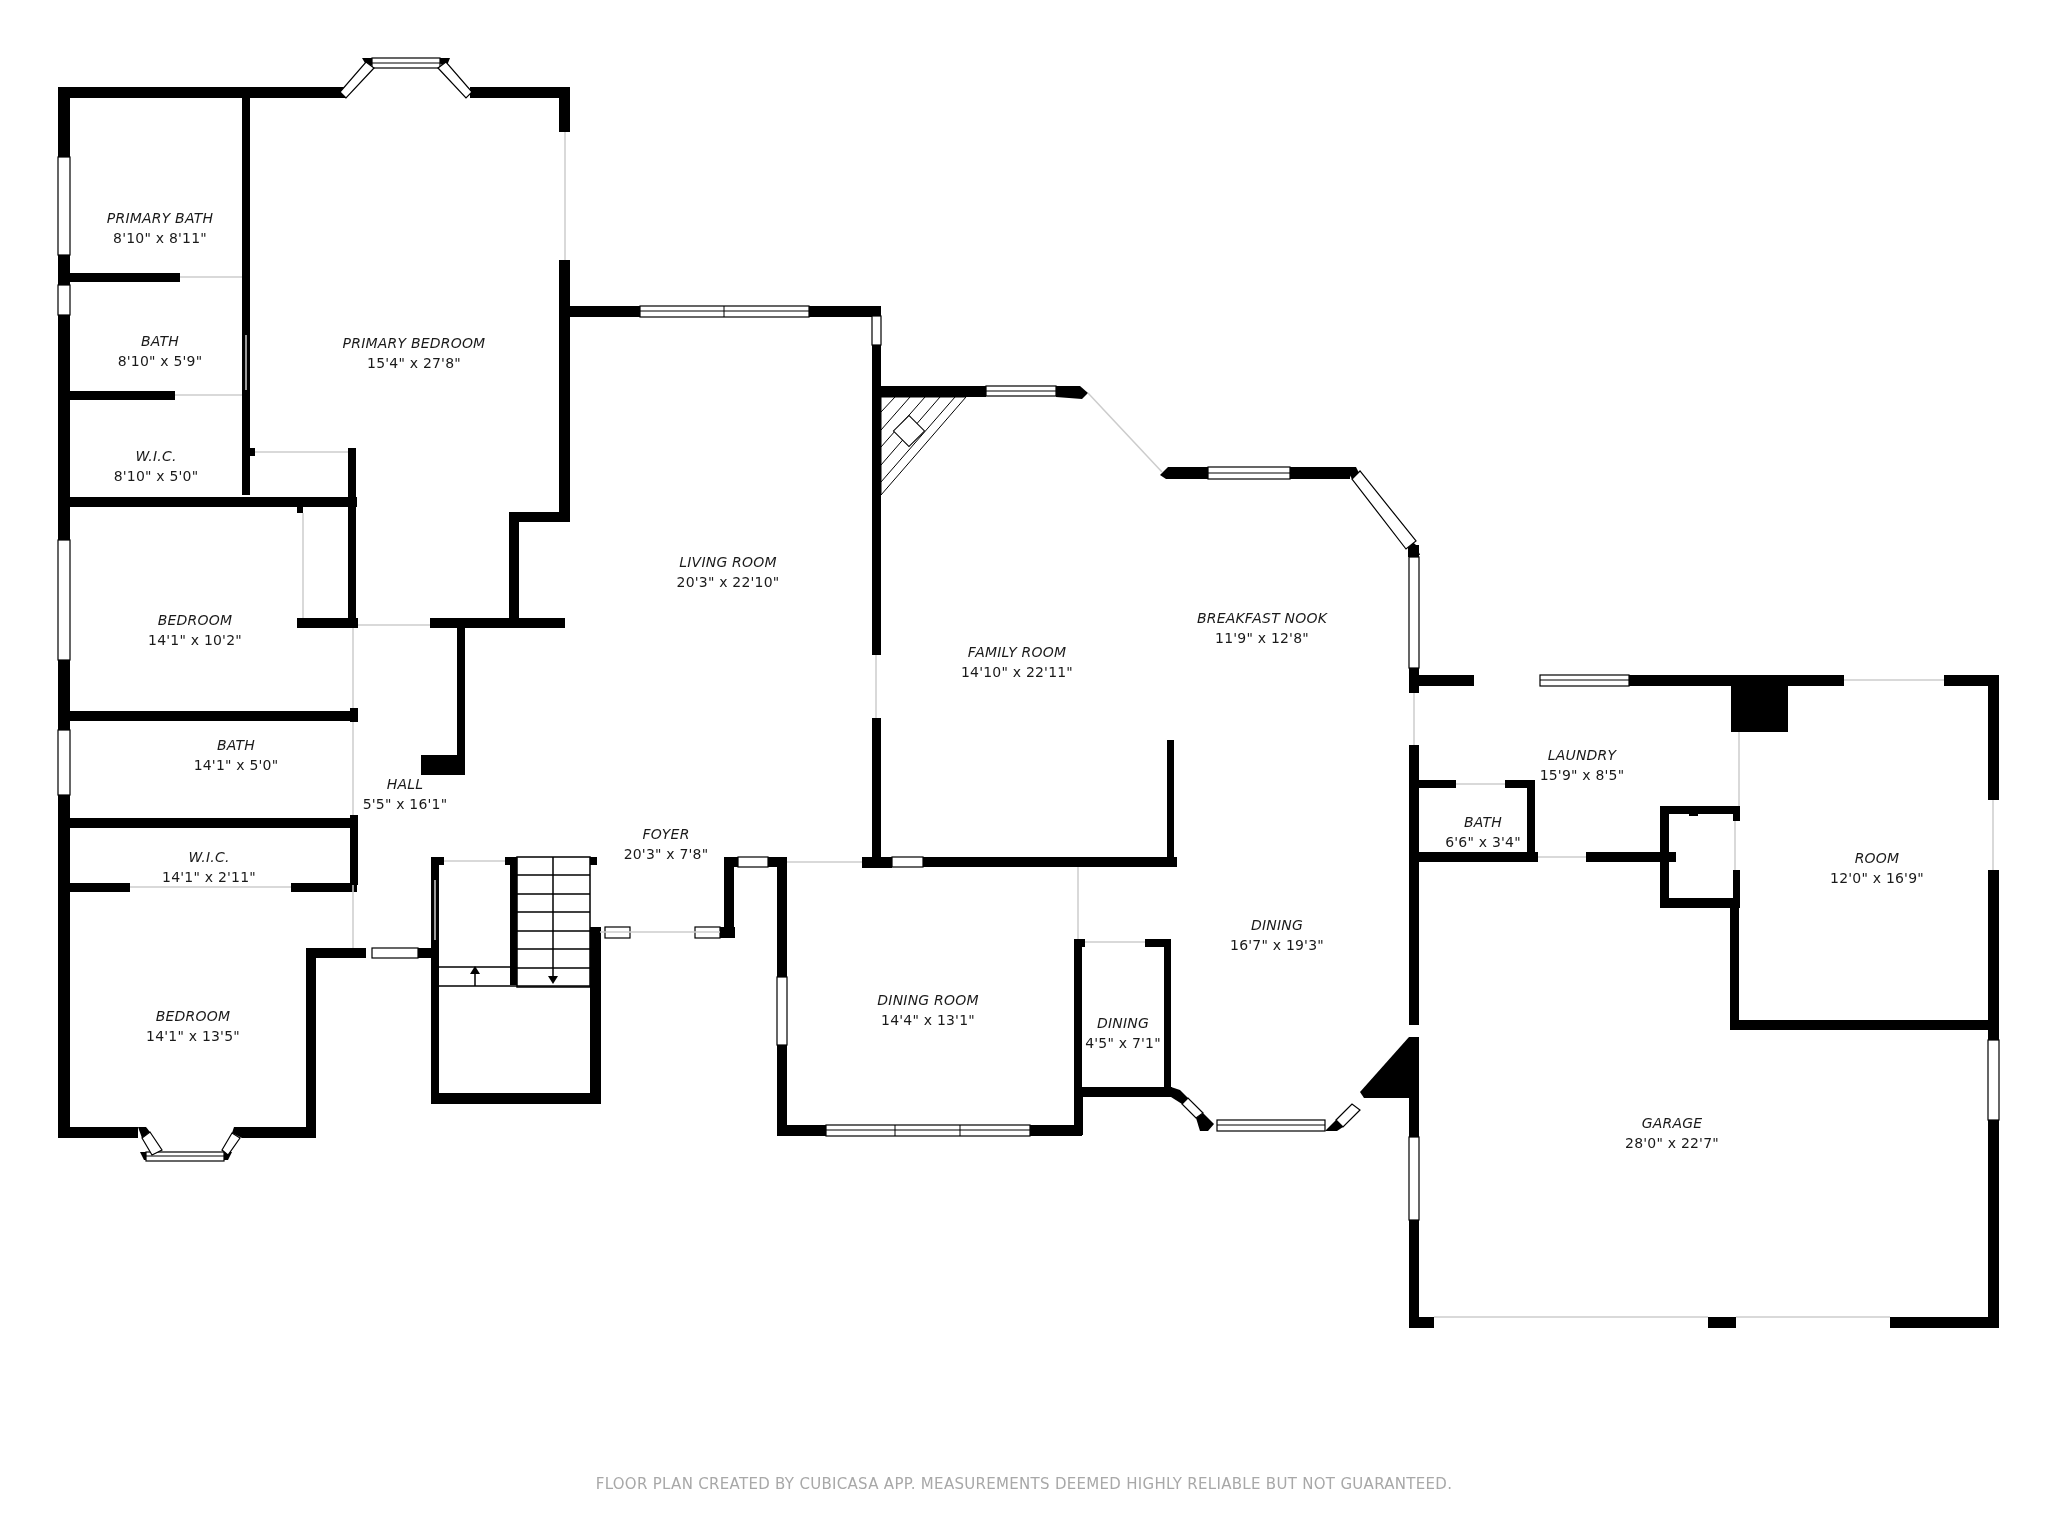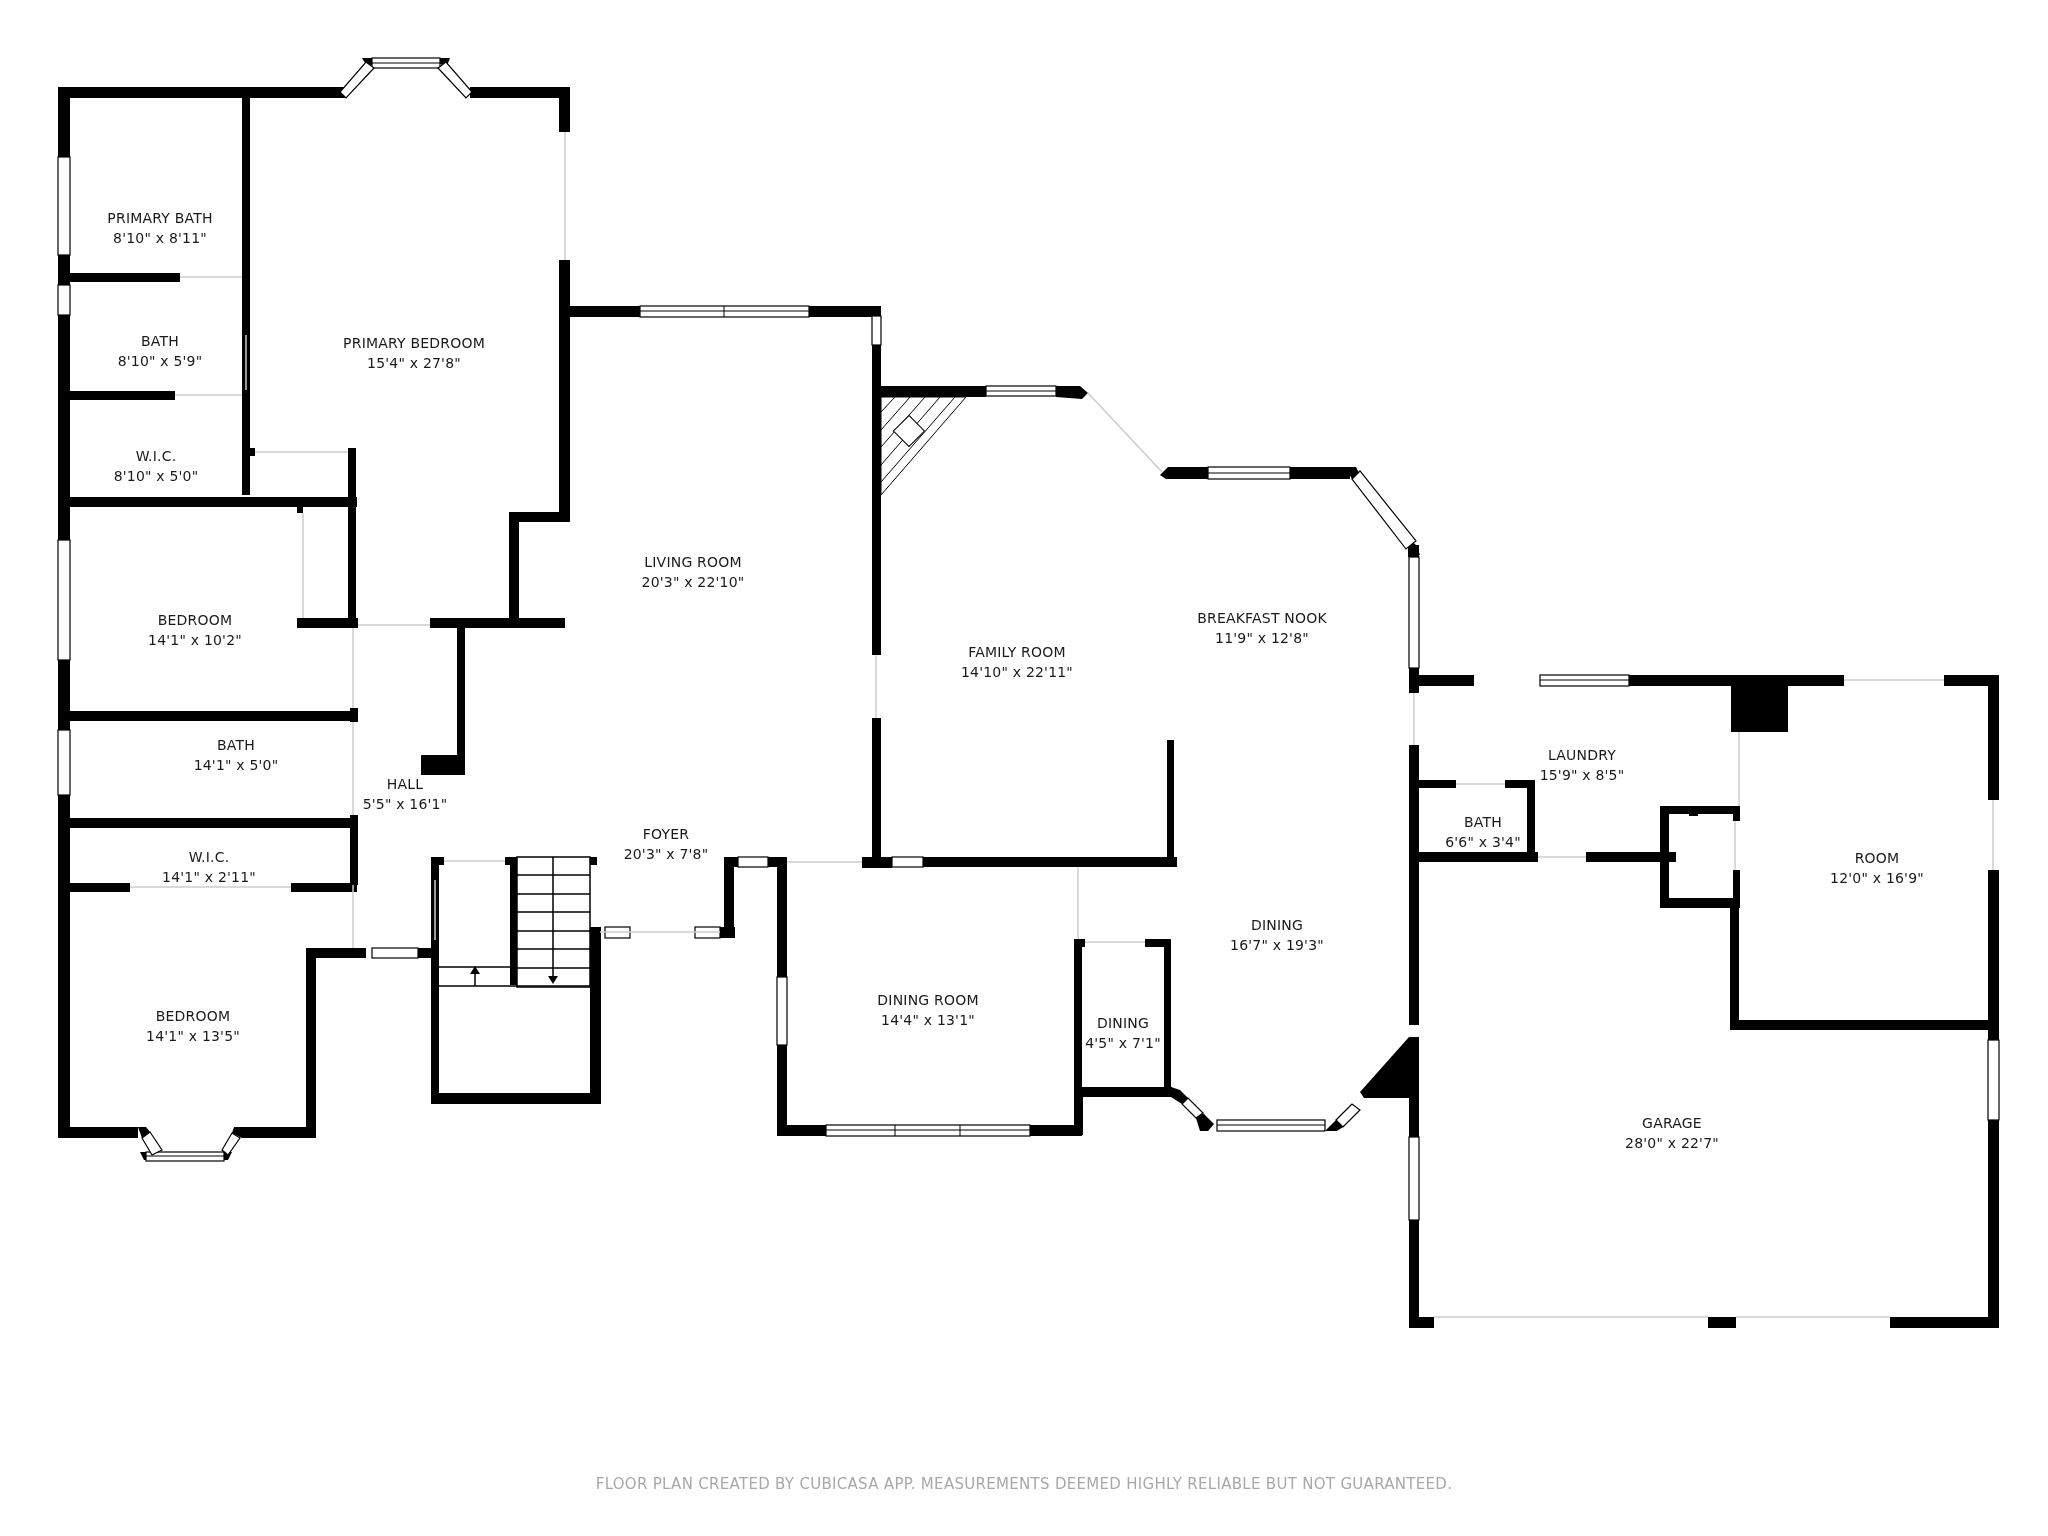--- a/index.html
+++ b/index.html
@@ -5,21 +5,21 @@
   html, body { margin: 0; padding: 0; background: #ffffff; }
   body { width: 2048px; height: 1536px; position: relative; overflow: hidden; font-family: "DejaVu Sans", sans-serif; }
   #plan { position: absolute; left: 0; top: 0; width: 2048px; height: 1536px; }
   .wall { fill: #000000; }
   .win { fill: #ffffff; stroke: #000000; stroke-width: 1.2; }
   .winline { stroke: #000000; stroke-width: 1; }
   .opening { stroke: #cccccc; stroke-width: 1.5; fill: none; }
   .stair { stroke: #000000; stroke-width: 1.5; fill: none; }
   .hatch { stroke: #000000; stroke-width: 1; fill: none; }
   .room-label { position: absolute; transform: translate(-50%, 0); text-align: center; color: #1a1a1a; font-size: 14px; line-height: 20px; white-space: nowrap; letter-spacing: 0.2px; }
-  .room-label .name { display: block; }
+  .room-label .name { display: block; font-style: italic; }
   .room-label .dim { display: block; }
   .footer { position: absolute; left: 0; width: 2048px; top: 1475px; text-align: center; color: #a8a8a8; font-size: 15px; letter-spacing: 0.3px; }
 </style>
 </head>
 <body>
 
 <svg id="plan" viewBox="0 0 2048 1536" xmlns="http://www.w3.org/2000/svg">
   <g>
 
     <rect class="wall" x="58" y="87" width="12" height="70"></rect>
@@ -291,21 +291,21 @@
     <span class="dim">5'5" x 16'1"</span>
   </div>
   <div class="room-label" style="left:209px; top:847px;">
     <span class="name">W.I.C.</span>
     <span class="dim">14'1" x 2'11"</span>
   </div>
   <div class="room-label" style="left:193px; top:1006px;">
     <span class="name">BEDROOM</span>
     <span class="dim">14'1" x 13'5"</span>
   </div>
-  <div class="room-label" style="left:693px; top:552px;">
+  <div class="room-label" style="left:728px; top:552px;">
     <span class="name">LIVING ROOM</span>
     <span class="dim">20'3" x 22'10"</span>
   </div>
   <div class="room-label" style="left:666px; top:824px;">
     <span class="name">FOYER</span>
     <span class="dim">20'3" x 7'8"</span>
   </div>
   <div class="room-label" style="left:1017px; top:642px;">
     <span class="name">FAMILY ROOM</span>
     <span class="dim">14'10" x 22'11"</span>

